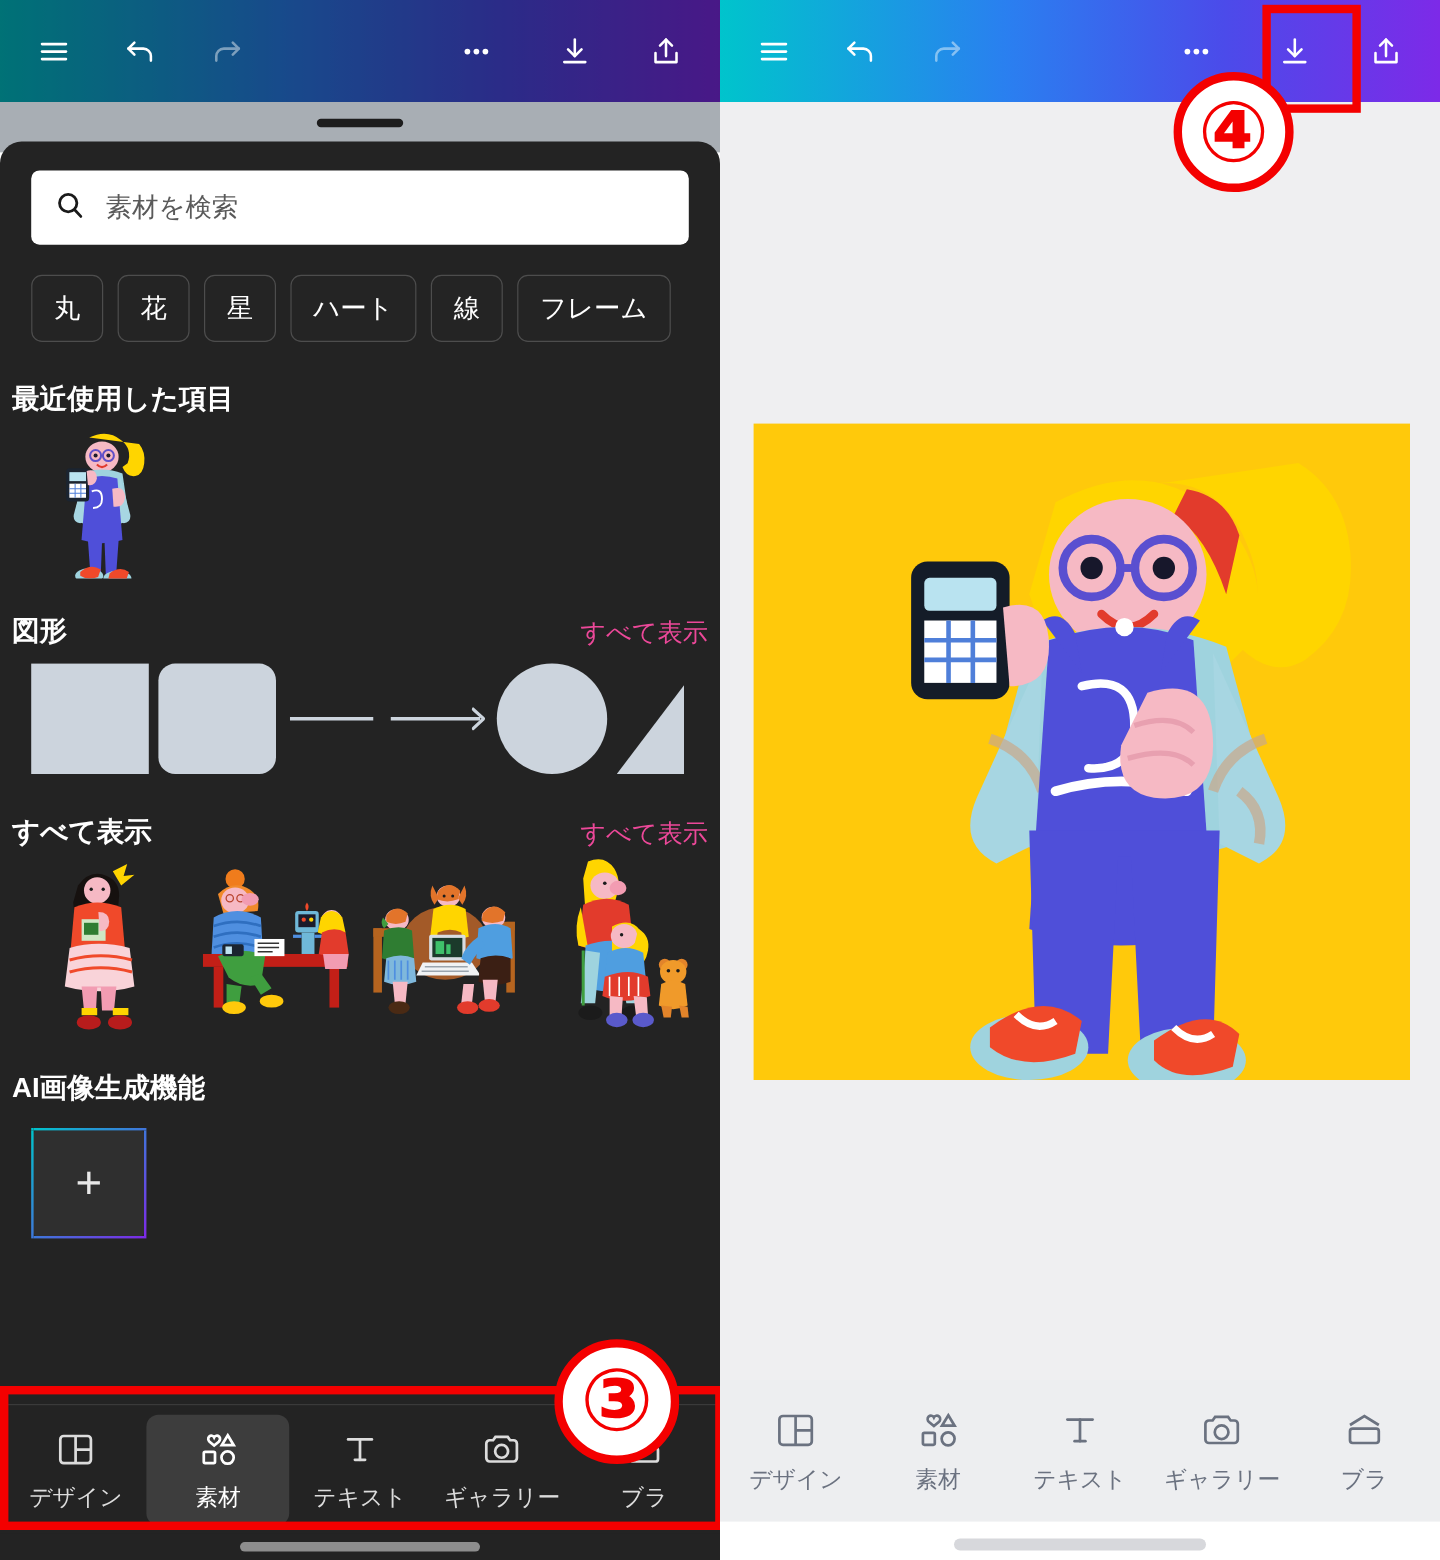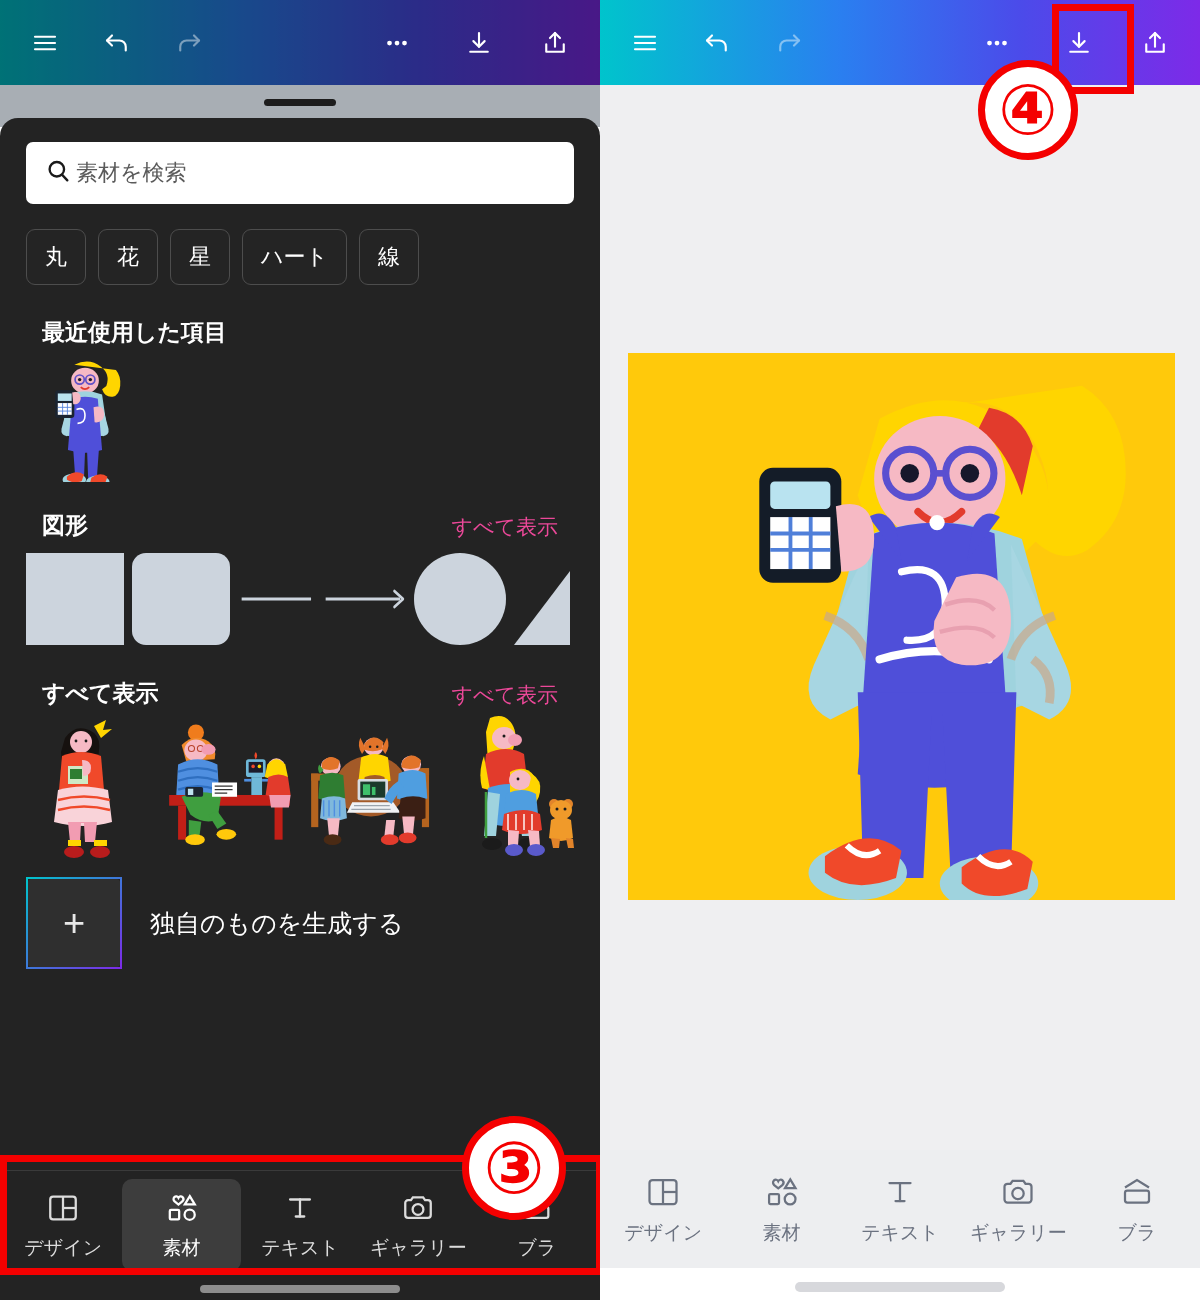--- a/index.html
+++ b/index.html
@@ -34,33 +34,33 @@
   .sheet-scrim { position:absolute; top:85px; left:0; right:0; height:42px; background:#a8aeb4; }
   .grabber { position:absolute; top:99px; left:50%; transform:translateX(-50%);
              width:72px; height:7px; border-radius:4px; background:#1d1d1d; }
   .sheet {
     position:absolute; top:118px; left:0; right:0; bottom:0;
     background:#232323; border-radius:18px 18px 0 0;
     padding: 24px 0 0 0; overflow:hidden;
   }
   .searchbar {
     margin: 0 26px; height: 62px; background:#ffffff; border-radius:7px;
-    display:flex; align-items:center; gap:4px; padding: 0 18px;
+    display:flex; align-items:center; gap:16px; padding: 0 18px;
   }
   .searchbar .ph { color:#5a5a5a; font-size:22px; }
 
   .chips { display:flex; gap:12px; padding: 25px 26px 0 26px; }
   .chip {
     border:1px solid #4d4d4d; border-radius:9px; color:#fff;
     font-size:22px; padding: 12px 18px; white-space:nowrap; background:#242424;
   }
 
   .sect-head {
     display:flex; align-items:flex-end; justify-content:space-between;
-    padding: 0 42px; margin-top: 32px;
+    padding: 0 10px; margin-top: 32px;
   }
   .sect-title { color:#fff; font-size:23px; font-weight:bold; }
   .sect-all   { color:#ec4899; font-size:21px; }
 
   .recent-row { padding: 6px 26px 0 26px; height: 130px; }
   .shapes-row { display:flex; align-items:center; gap:8px; padding: 10px 26px 0 26px; height:105px; }
   .sq        { width:98px; height:92px; background:#ccd4dd; flex:none; }
   .sq.round  { border-radius:14px; }
   .arrowline { flex:1; display:flex; align-items:center; height:92px; }
   .circ      { width:92px; height:92px; border-radius:50%; background:#ccd4dd; flex:none; }
@@ -182,20 +182,21 @@
         </span>
         <span class="ph">素材を検索</span>
       </div>
 
       <div class="chips">
         <div class="chip">丸</div>
         <div class="chip">花</div>
         <div class="chip">星</div>
         <div class="chip">ハート</div>
         <div class="chip">線</div>
+        <div class="chip">フレーム</div>
       </div>
 
       <div class="sect-head">
         <div class="sect-title">最近使用した項目</div>
       </div>
       <div class="recent-row">
         <div style="width:118px;height:128px">
           <svg class="illus" viewBox="0 0 100 120">
             <g>
               <path d="M40 10 q14-7 25 2 q9 7 5 18 l-4 3 q3 8 10 7 q6-1 7-10 q1-9-4-15 z" fill="#ffd500"></path>
@@ -383,23 +384,25 @@
             <ellipse cx="113" cy="96" rx="11" ry="10" fill="#f09a2a"></ellipse>
             <circle cx="109" cy="95" r="1.5" fill="#1b1b1b"></circle>
               <circle cx="117" cy="95" r="1.5" fill="#1b1b1b"></circle>
             <path d="M103 106 q10-6 20 0 l2 18 q-12 6-24 0 z" fill="#f09a2a"></path>
             <path d="M103 124 l2 10 h6 l1-9 z" fill="#e2842a"></path>
             <path d="M118 124 l2 10 h6 l-1-9 z" fill="#e2842a"></path>
           </svg>
         </div>
       </div>
 
+      <div class="sect-head">
+        <div class="sect-title">AI画像生成機能</div>
+      </div>
       <div class="ai-row">
         <div class="ai-plus">+</div>
-        <div class="ai-label">独自のものを生成する</div>
       </div>
 
     </div>
 
     <div class="bottomnav-dark">
       <div class="navitem">
         <svg width="34" height="34" viewBox="0 0 24 24" fill="none" stroke="currentColor" stroke-width="1.6">
             <rect x="3" y="4" width="18" height="16" rx="2"></rect>
             <line x1="12" y1="4" x2="12" y2="20"></line>
             <line x1="12" y1="12" x2="21" y2="12"></line>

